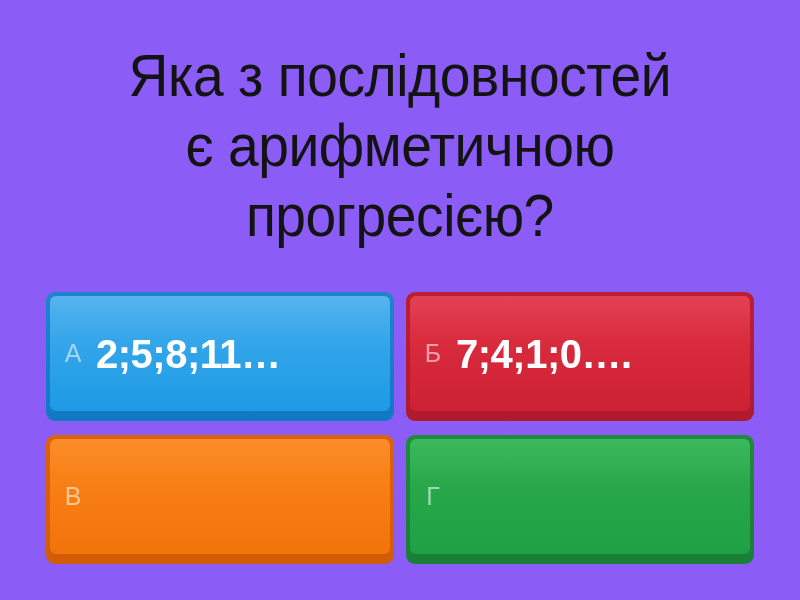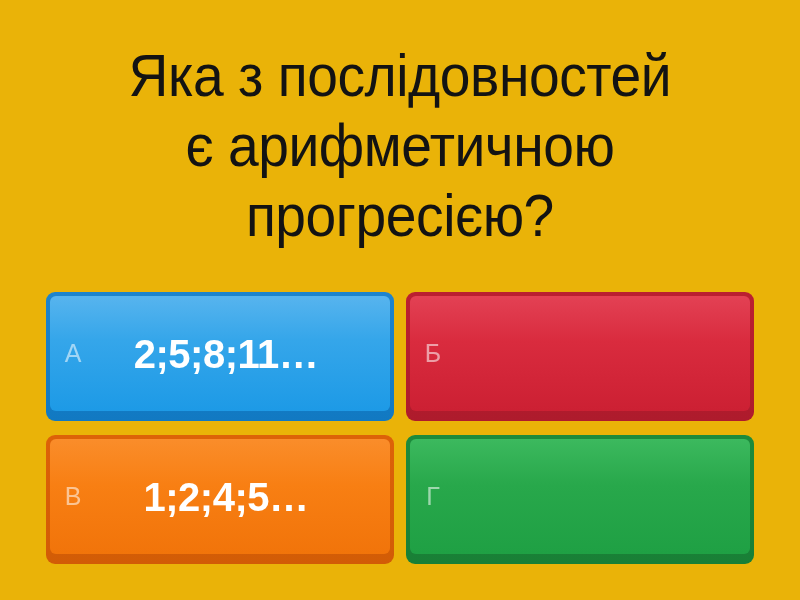--- a/index.html
+++ b/index.html
@@ -14,21 +14,21 @@
     overflow: hidden;
   }
 
   .quiz-slide {
     position: relative;
     width: 800px;
     height: 600px;
     box-sizing: border-box;
     display: flex;
     flex-direction: column;
-    background: #eab308;
+    background: #8b5cf6;
   }
 
   
   .question-area {
     height: 282px;
     display: flex;
     align-items: center;
     justify-content: center;
     padding: 10px 28px 0 28px;
     box-sizing: border-box;
@@ -99,21 +99,20 @@
   }
 
   .answer-btn .answer-text {
     flex: 1 1 auto;
     font-size: 40px;
     font-weight: 700;
     color: #ffffff;
     font-family: "Liberation Sans Narrow", "Liberation Sans", "DejaVu Sans", sans-serif;
     line-height: 1;
     letter-spacing: -0.5px;
-    text-align: center;
     padding-right: 34px;
     white-space: nowrap;
     overflow: hidden;
   }
 
   
   .c-blue   { background: linear-gradient(#1d84cd, #1179c2); }
   .c-blue   .face { background: linear-gradient(180deg, #57b4ee 0%, #35a6ea 38%, #1d9ae6 100%); }
 
   .c-red    { background: linear-gradient(#bb1f31, #ae1b2c); }
@@ -141,27 +140,27 @@
     <button class="answer-btn c-blue">
       <span class="face">
         <span class="letter">А</span>
         <span class="answer-text">2;5;8;11…</span>
       </span>
     </button>
 
     <button class="answer-btn c-red">
       <span class="face">
         <span class="letter">Б</span>
+        <span class="answer-text">7;4;1;0….</span>
       </span>
     </button>
 
     <button class="answer-btn c-orange">
       <span class="face">
         <span class="letter">В</span>
-        <span class="answer-text">1;2;4;5…</span>
       </span>
     </button>
 
     <button class="answer-btn c-green">
       <span class="face">
         <span class="letter">Г</span>
       </span>
     </button>
 
   </div>

